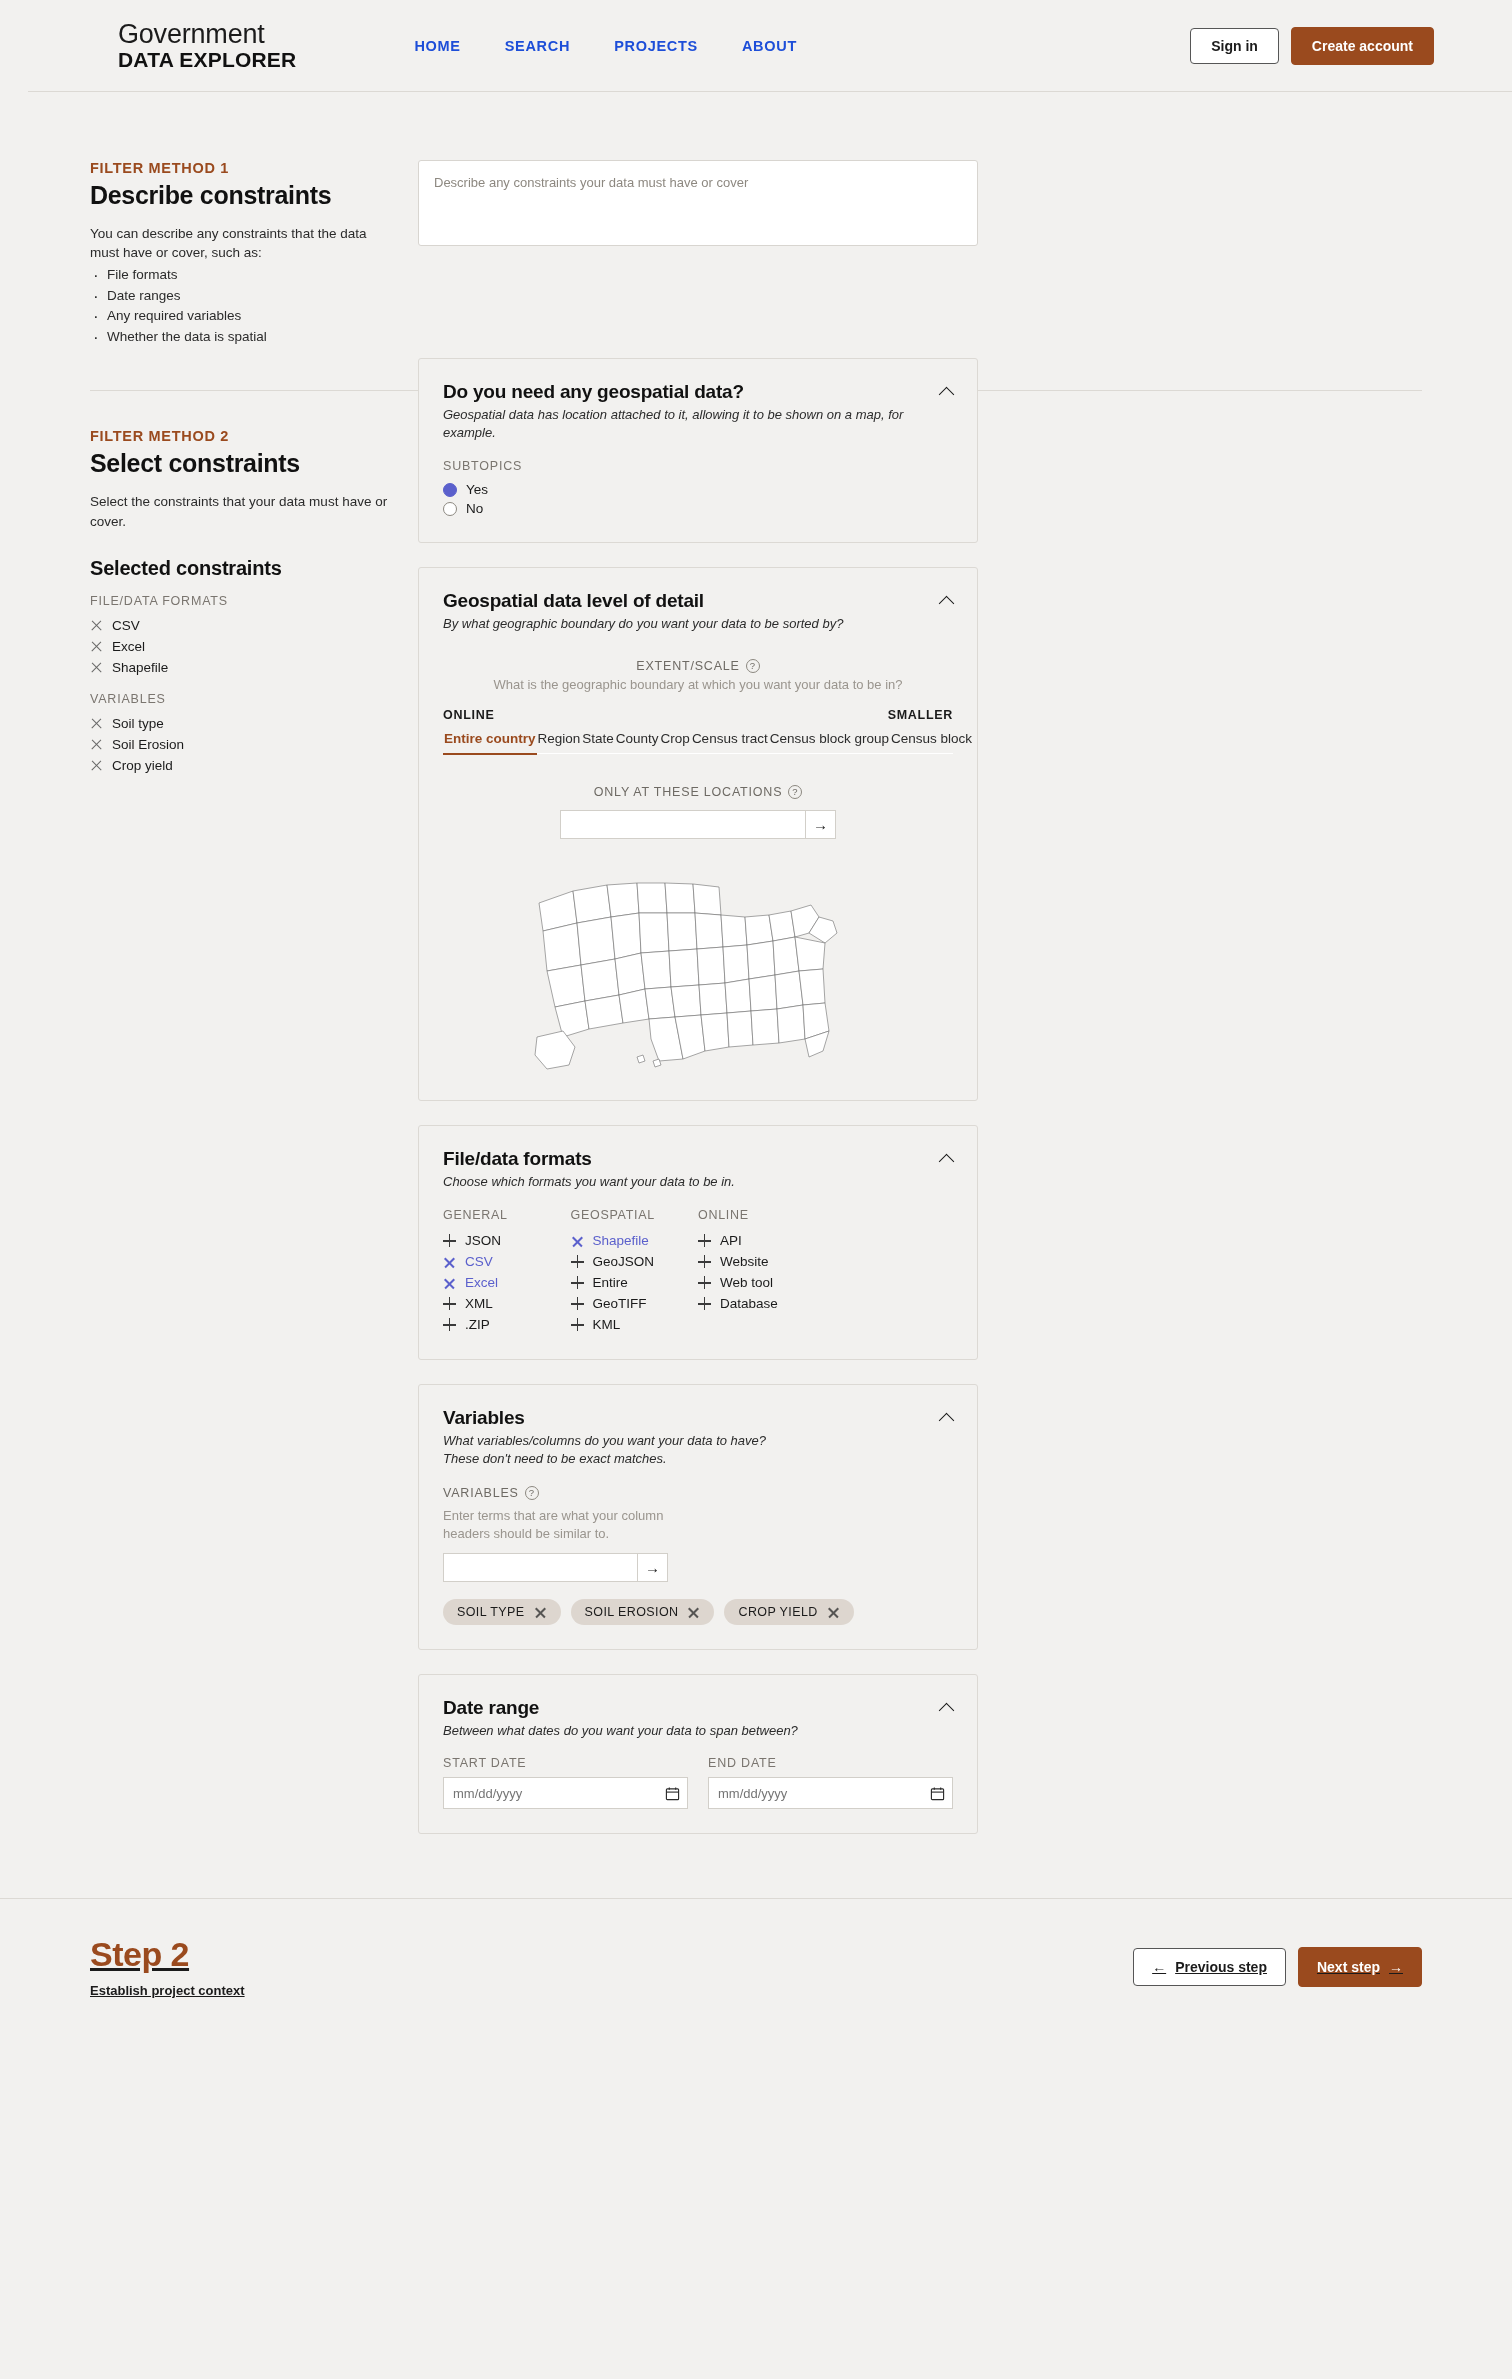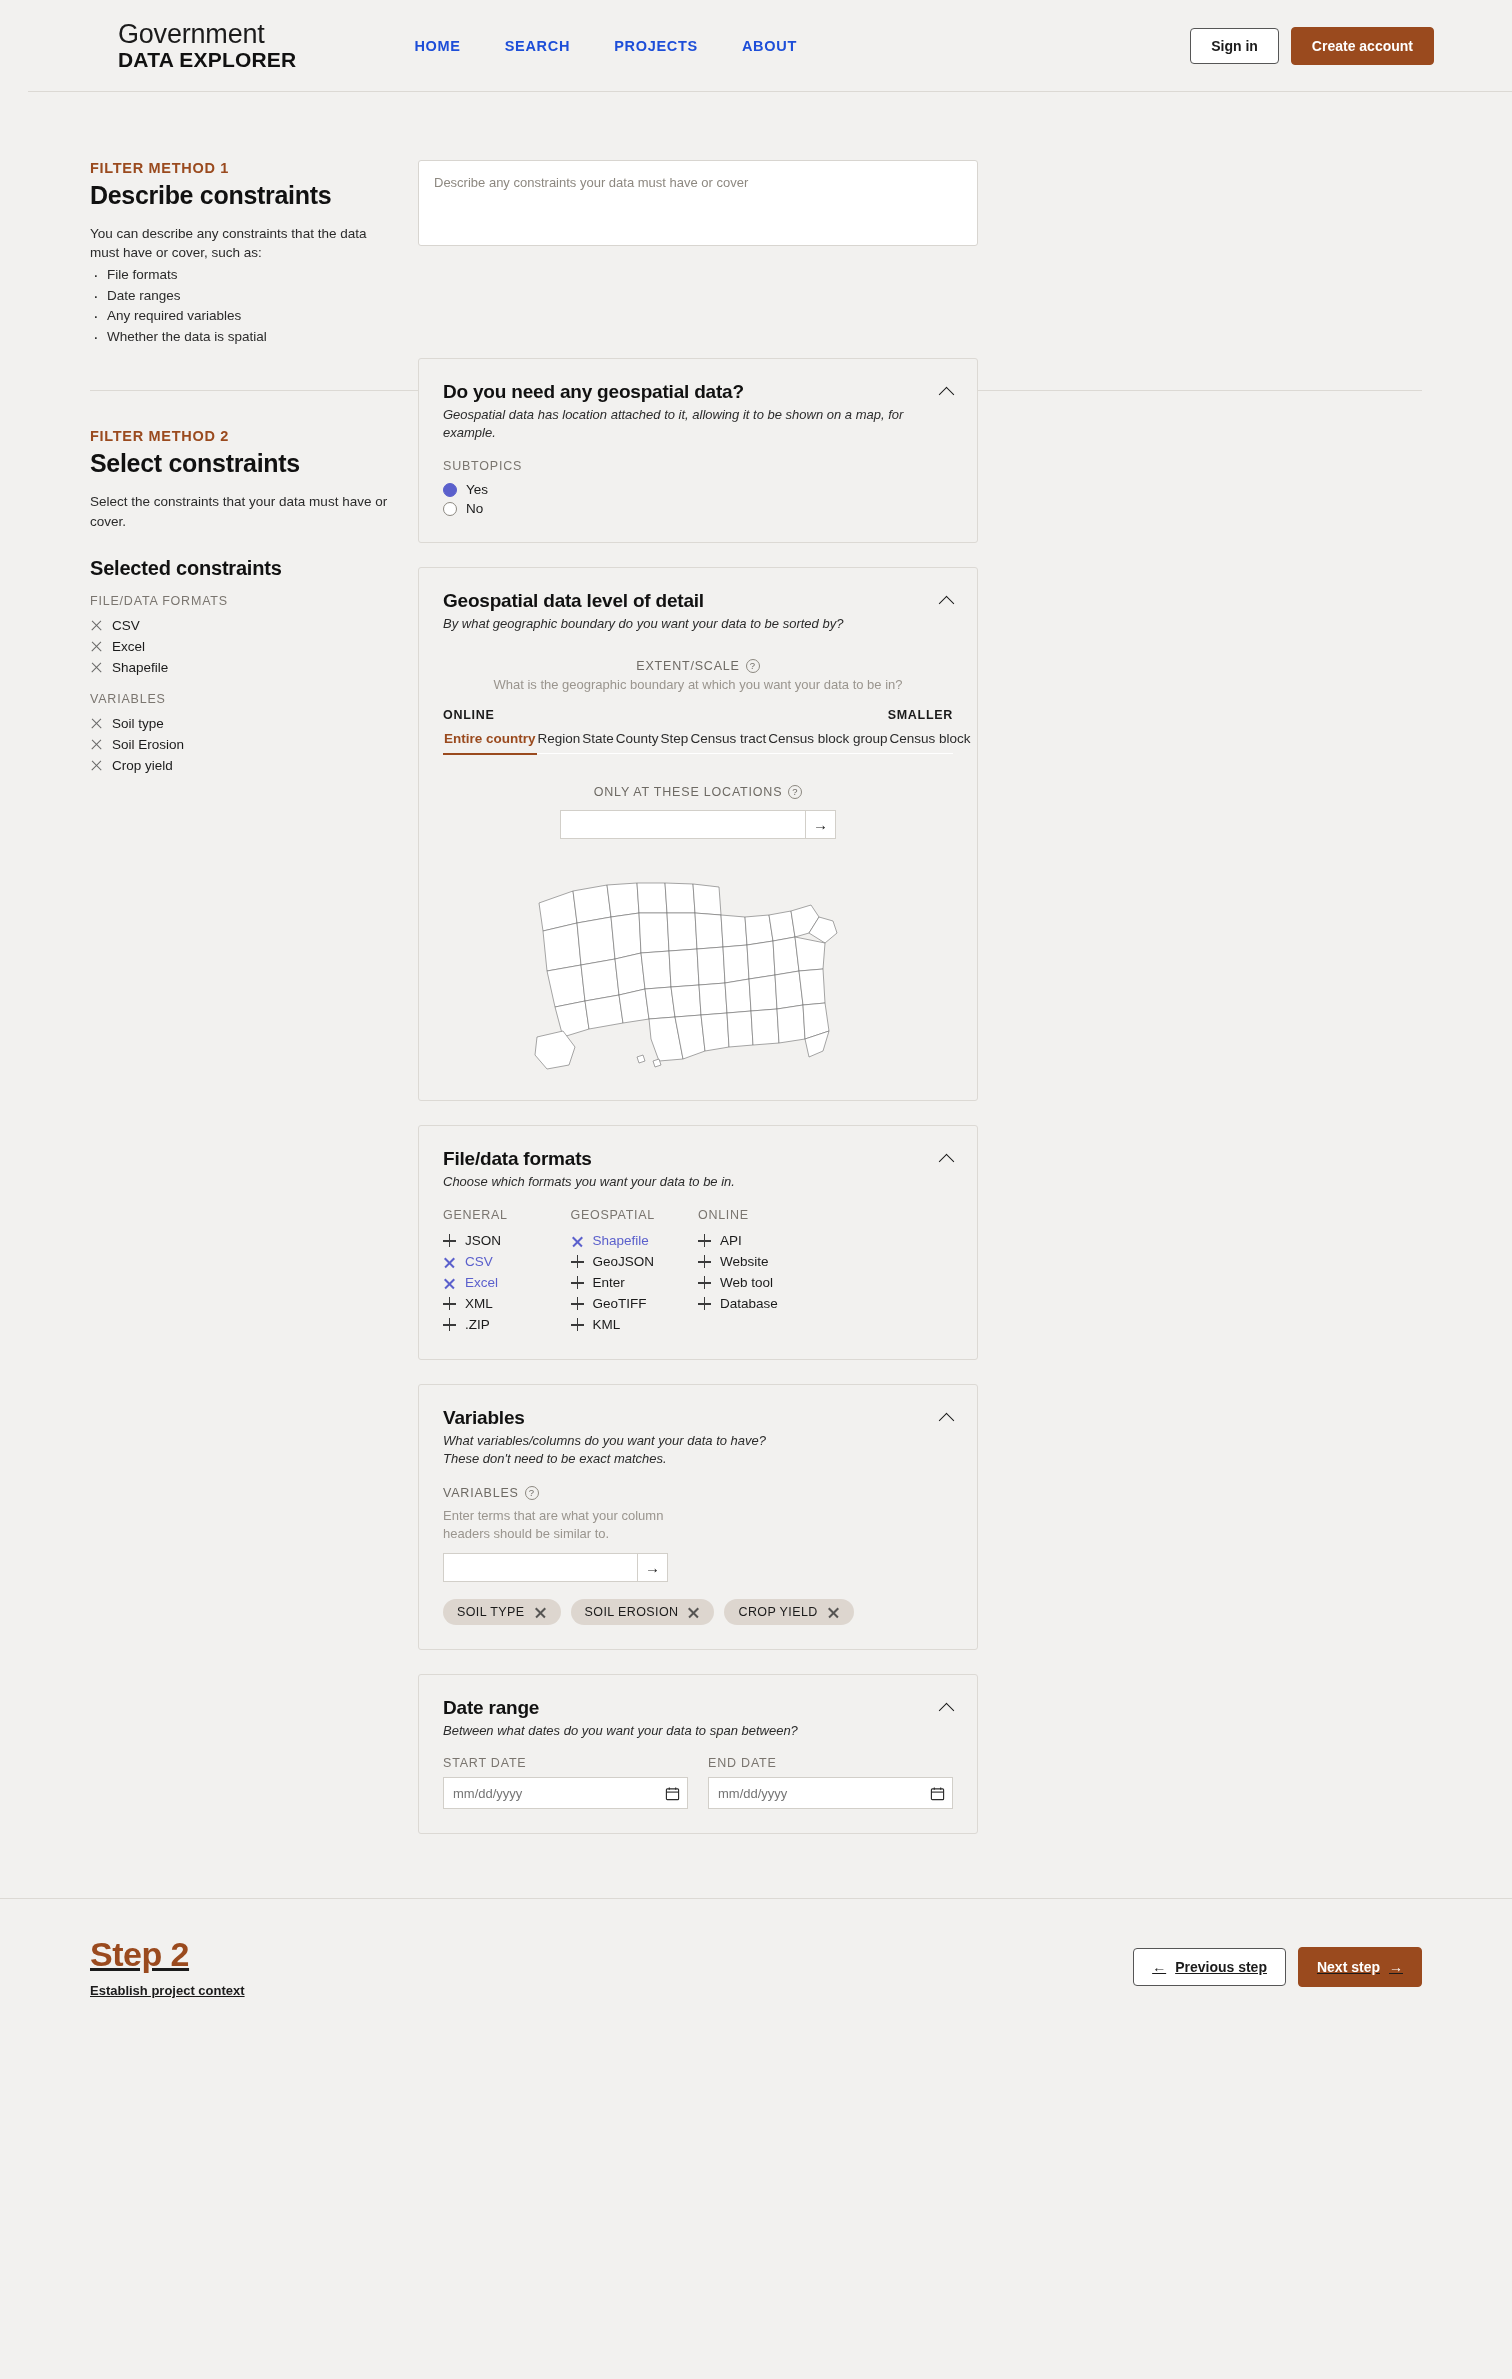--- a/index.html
+++ b/index.html
@@ -586,21 +586,21 @@
       <div class="scale-ends">
         <span>ONLINE</span>
         <span>SMALLER</span>
       </div>
 
       <div class="tabs">
         <div class="tab active">Entire country</div>
         <div class="tab">Region</div>
         <div class="tab">State</div>
         <div class="tab">County</div>
-        <div class="tab">Step</div>
+        <div class="tab">Crop</div>
         <div class="tab">Census tract</div>
         <div class="tab">Census block group</div>
         <div class="tab">Census block</div>
       </div>
 
       <div class="locations-head">
         <span class="extent-label">
           <span>ONLY AT THESE LOCATIONS</span>
           <span class="qmark">?</span>
         </span>
@@ -705,21 +705,21 @@
           <div class="fmt-item selected">
             <span class="x-blue"></span>
             <span>Shapefile</span>
           </div>
           <div class="fmt-item">
             <span class="plus-glyph"></span>
             <span>GeoJSON</span>
           </div>
           <div class="fmt-item">
             <span class="plus-glyph"></span>
-            <span>Enter</span>
+            <span>Entire</span>
           </div>
           <div class="fmt-item">
             <span class="plus-glyph"></span>
             <span>GeoTIFF</span>
           </div>
           <div class="fmt-item">
             <span class="plus-glyph"></span>
             <span>KML</span>
           </div>
         </div>

